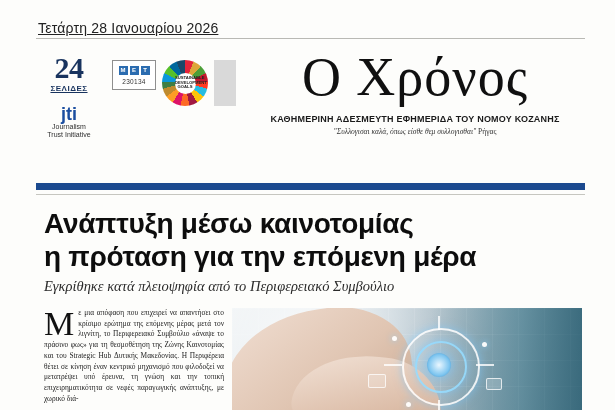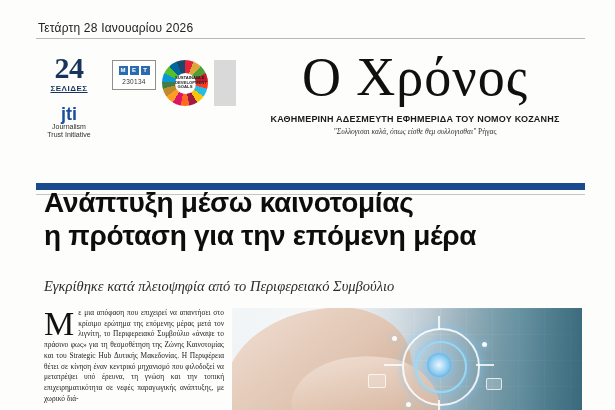--- a/index.html
+++ b/index.html
@@ -32,21 +32,21 @@
     display: flex;
     align-items: center;
     justify-content: space-between;
     font-family: "Liberation Sans", sans-serif;
     font-size: 9.5px;
     color: #222;
     letter-spacing: 0.2px;
   }
   .topbar .issue { font-weight: 400; }
   .topbar .issue b { font-weight: 700; }
-  .topbar .date { font-weight: 400; font-size: 12px; }
+  .topbar .date { font-weight: 400; font-size: 14px; text-decoration: underline; }
   .rule-top {
     position: absolute;
     top: 38px;
     left: 36px;
     right: 30px;
     height: 1px;
     background: #b9b9b4;
   }
 
   
@@ -232,21 +232,21 @@
     top: 194px;
     height: 1px;
     background: #c6c6c0;
   }
 
   
   .headline {
     position: absolute;
     left: 44px;
     right: 34px;
-    top: 186px;
+    top: 207px;
     font-family: "Liberation Sans", sans-serif;
     font-weight: 700;
     font-size: 28px;
     line-height: 1.18;
     color: #0d0d0d;
     letter-spacing: -0.3px;
   }
   .kicker {
     position: absolute;
     left: 44px;

